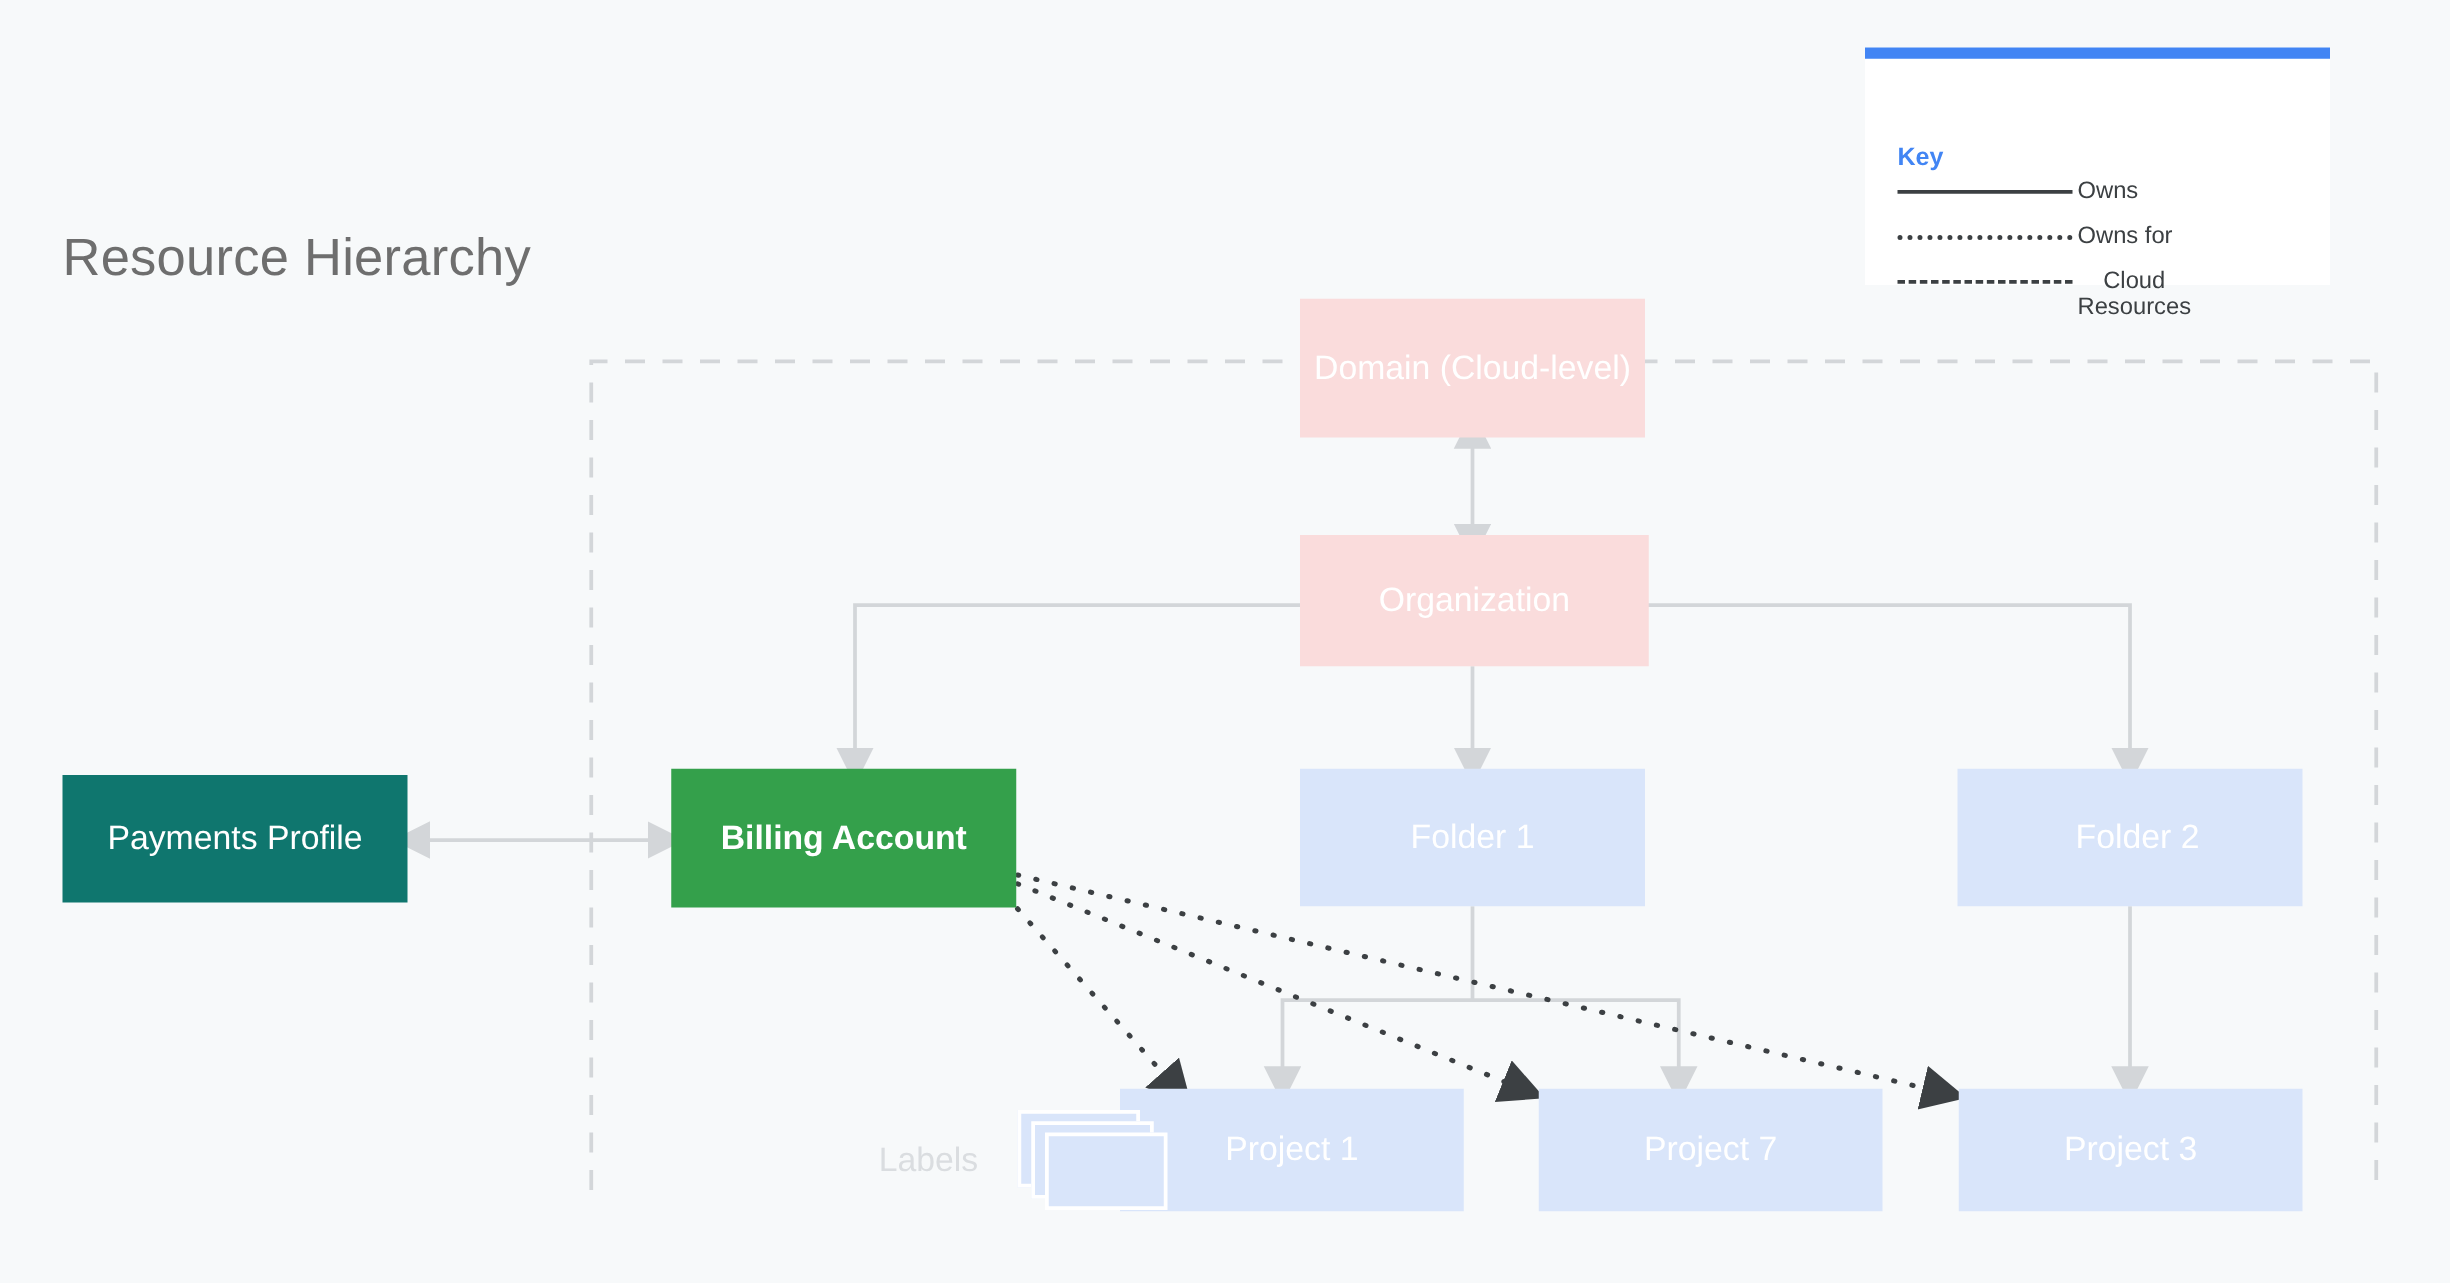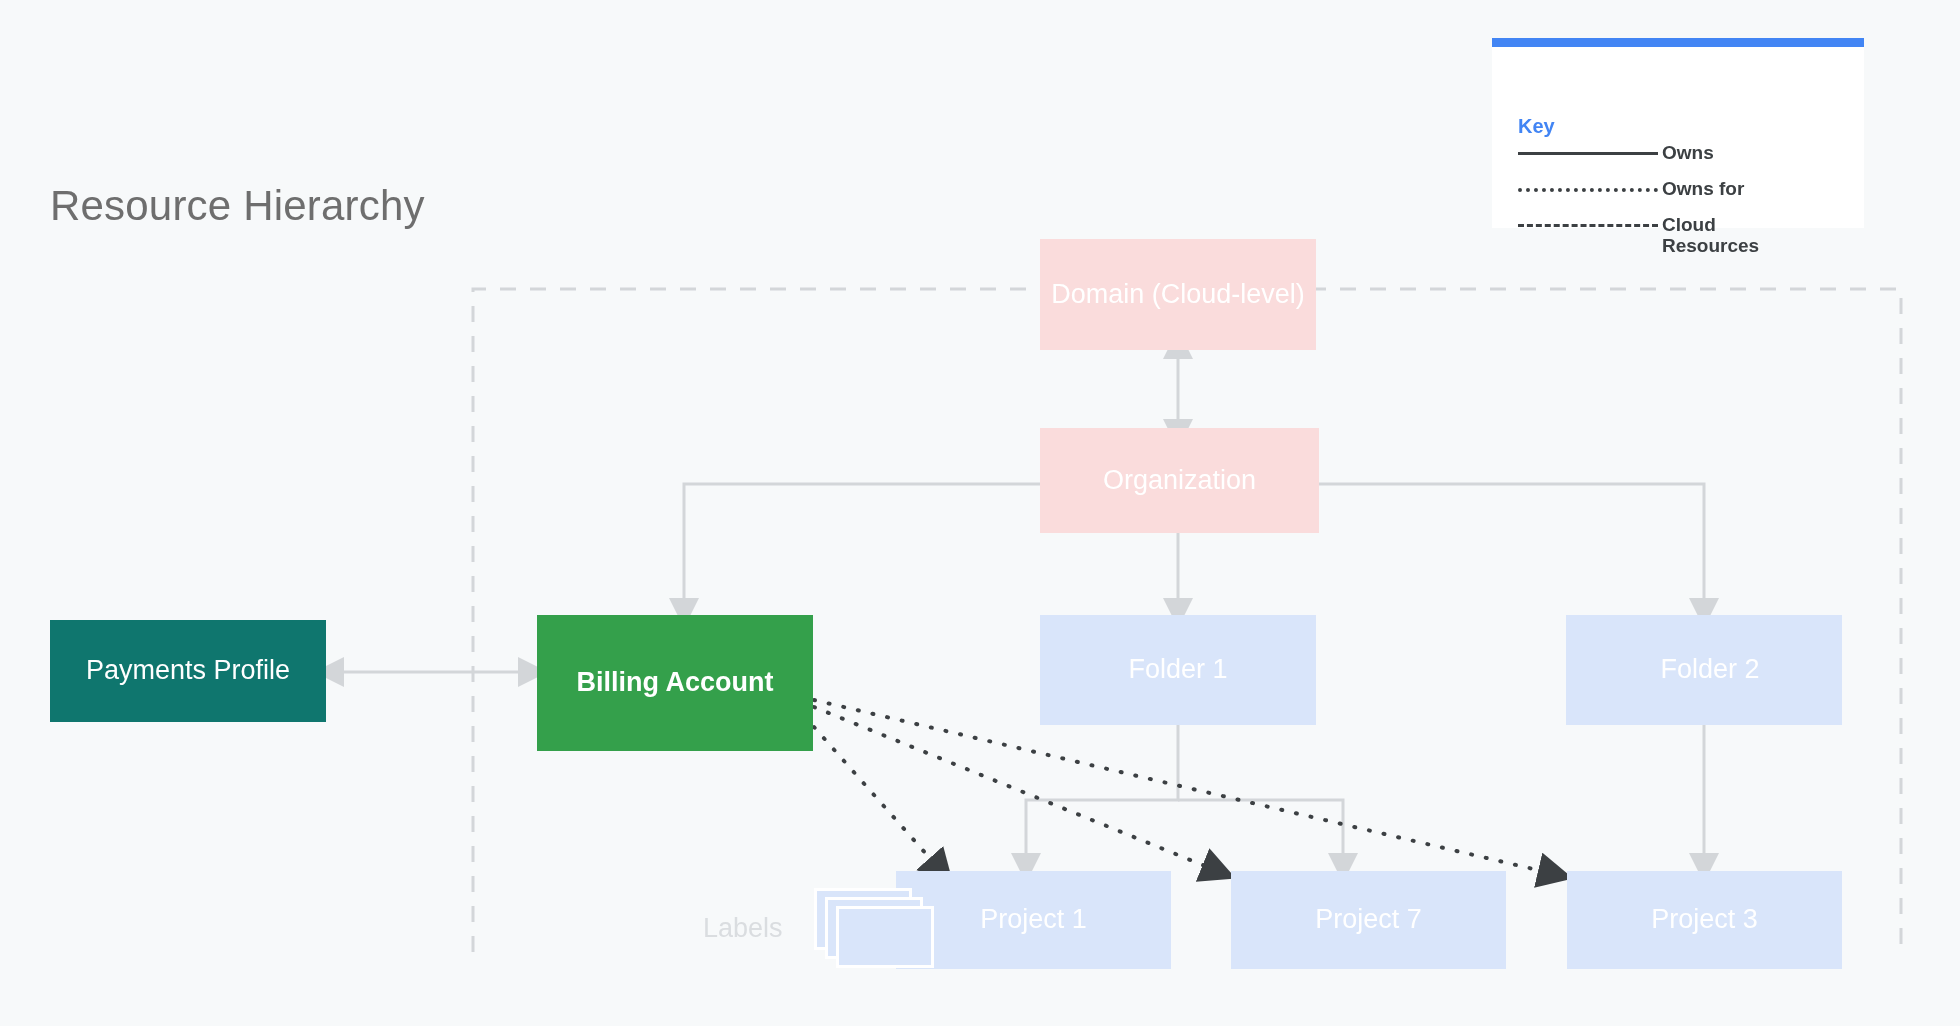--- a/index.html
+++ b/index.html
@@ -86,24 +86,25 @@
   .key-sample i{
     position:absolute;left:0;right:0;top:9px;
     border-top-width:3px;
     border-top-color:#3C4043;
     display:block;
   }
   .ks-solid i{border-top-style:solid;}
   .ks-dotted i{border-top-style:dotted;border-top-width:4px;}
   .ks-dashed i{border-top-style:dashed;}
   .key-text{
-    font-size:19px;font-weight:700;color:#3C4043;
+    font-size:19px;font-weight:400;color:#3C4043;
     line-height:1.1;
     white-space:pre-line;
     margin-left:4px;
+    text-align:center;
   }
 </style>
 </head>
 <body>
 
 <div id="stage">
 
   <svg class="layer" viewBox="0 0 1960 1026">
     <defs>
       <marker id="ah-grey" markerWidth="12" markerHeight="12" refX="3" refY="5" orient="auto" markerUnits="strokeWidth">
@@ -142,21 +143,21 @@
   <div class="title">Resource Hierarchy</div>
 
   <div class="node n-pink" style="left:1040px;top:239px;width:276px;height:111px;">
     <span class="node-label">Domain (Cloud-level)</span>
   </div>
 
   <div class="node n-pink" style="left:1040px;top:428px;width:279px;height:105px;">
     <span class="node-label">Organization</span>
   </div>
 
-  <div class="node n-green" style="left:537px;top:615px;width:276px;height:136px;">
+  <div class="node n-green" style="left:537px;top:615px;width:276px;height:111px;">
     <span class="node-label">Billing Account</span>
   </div>
 
   <div class="node n-cream" style="left:50px;top:620px;width:276px;height:102px;">
     <span class="node-label">Payments Profile</span>
   </div>
 
   <div class="node n-blue" style="left:1040px;top:615px;width:276px;height:110px;">
     <span class="node-label">Folder 1</span>
   </div>

